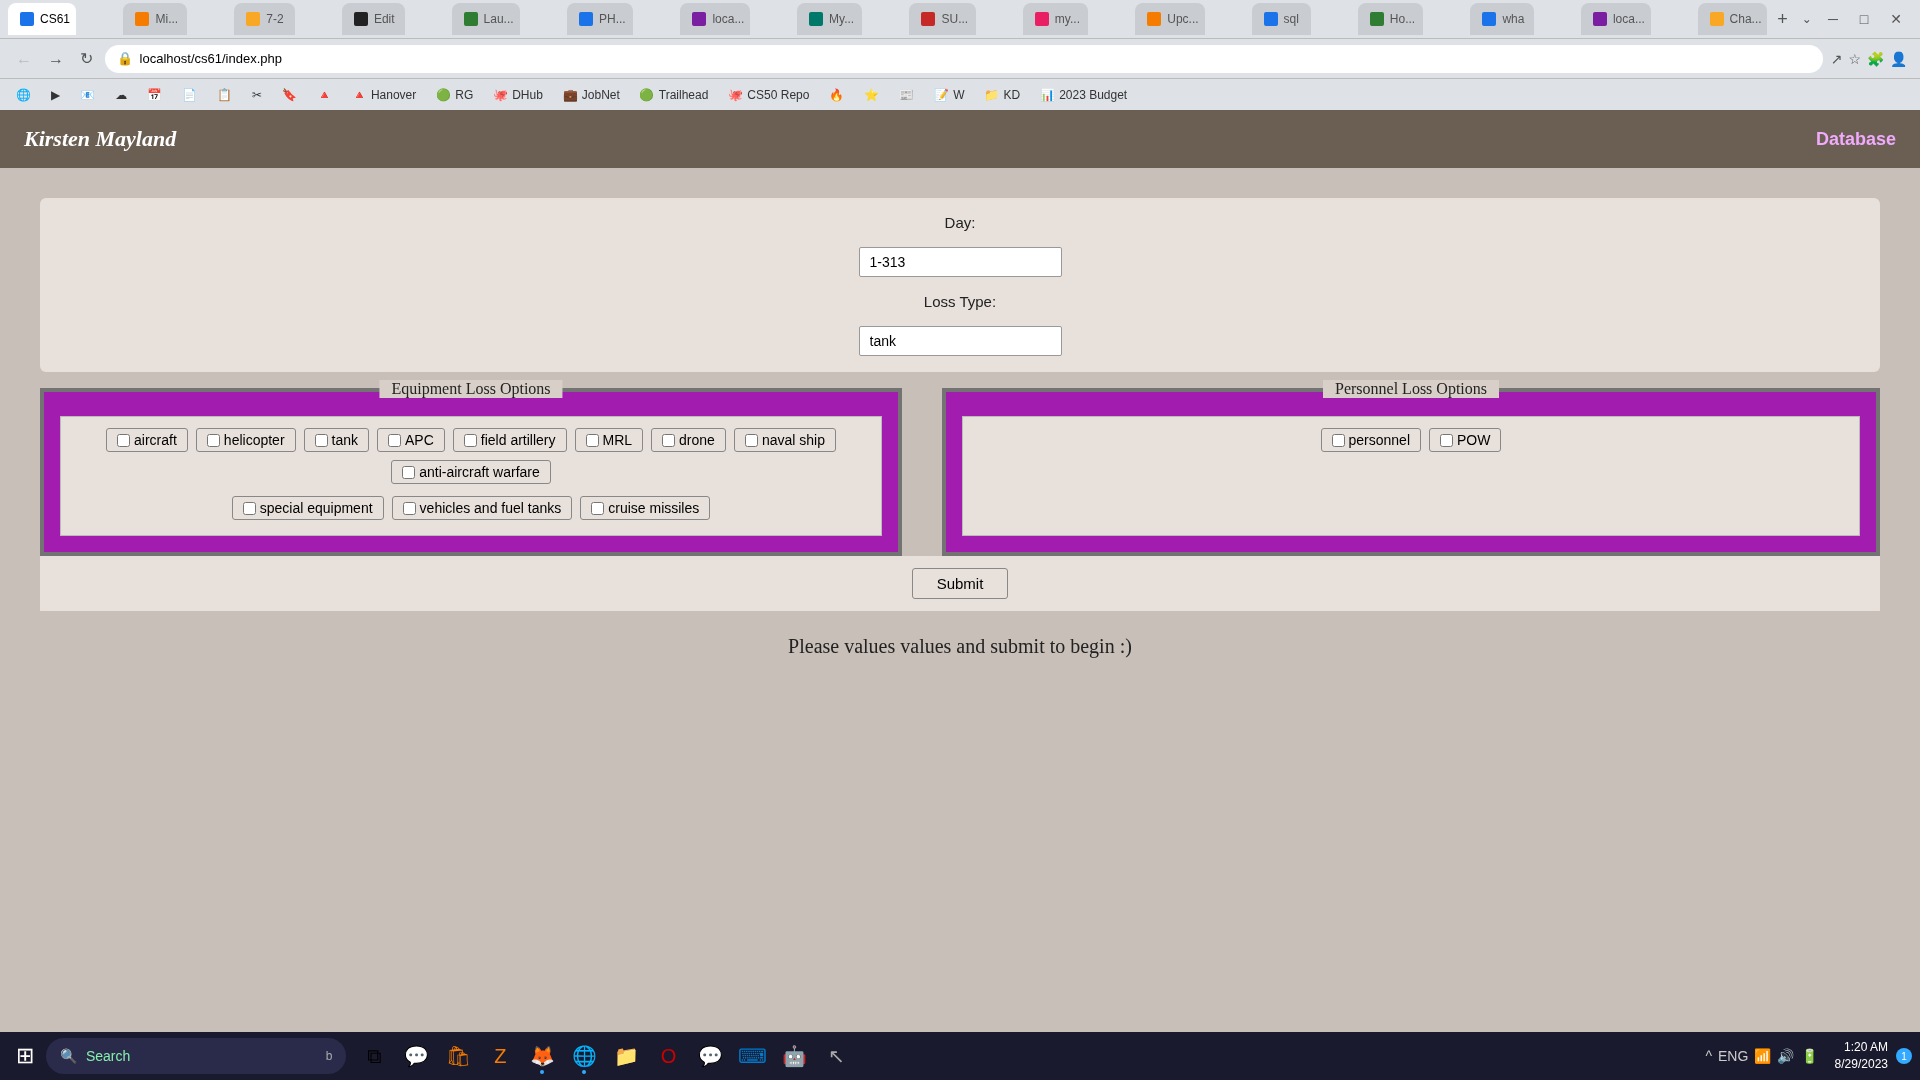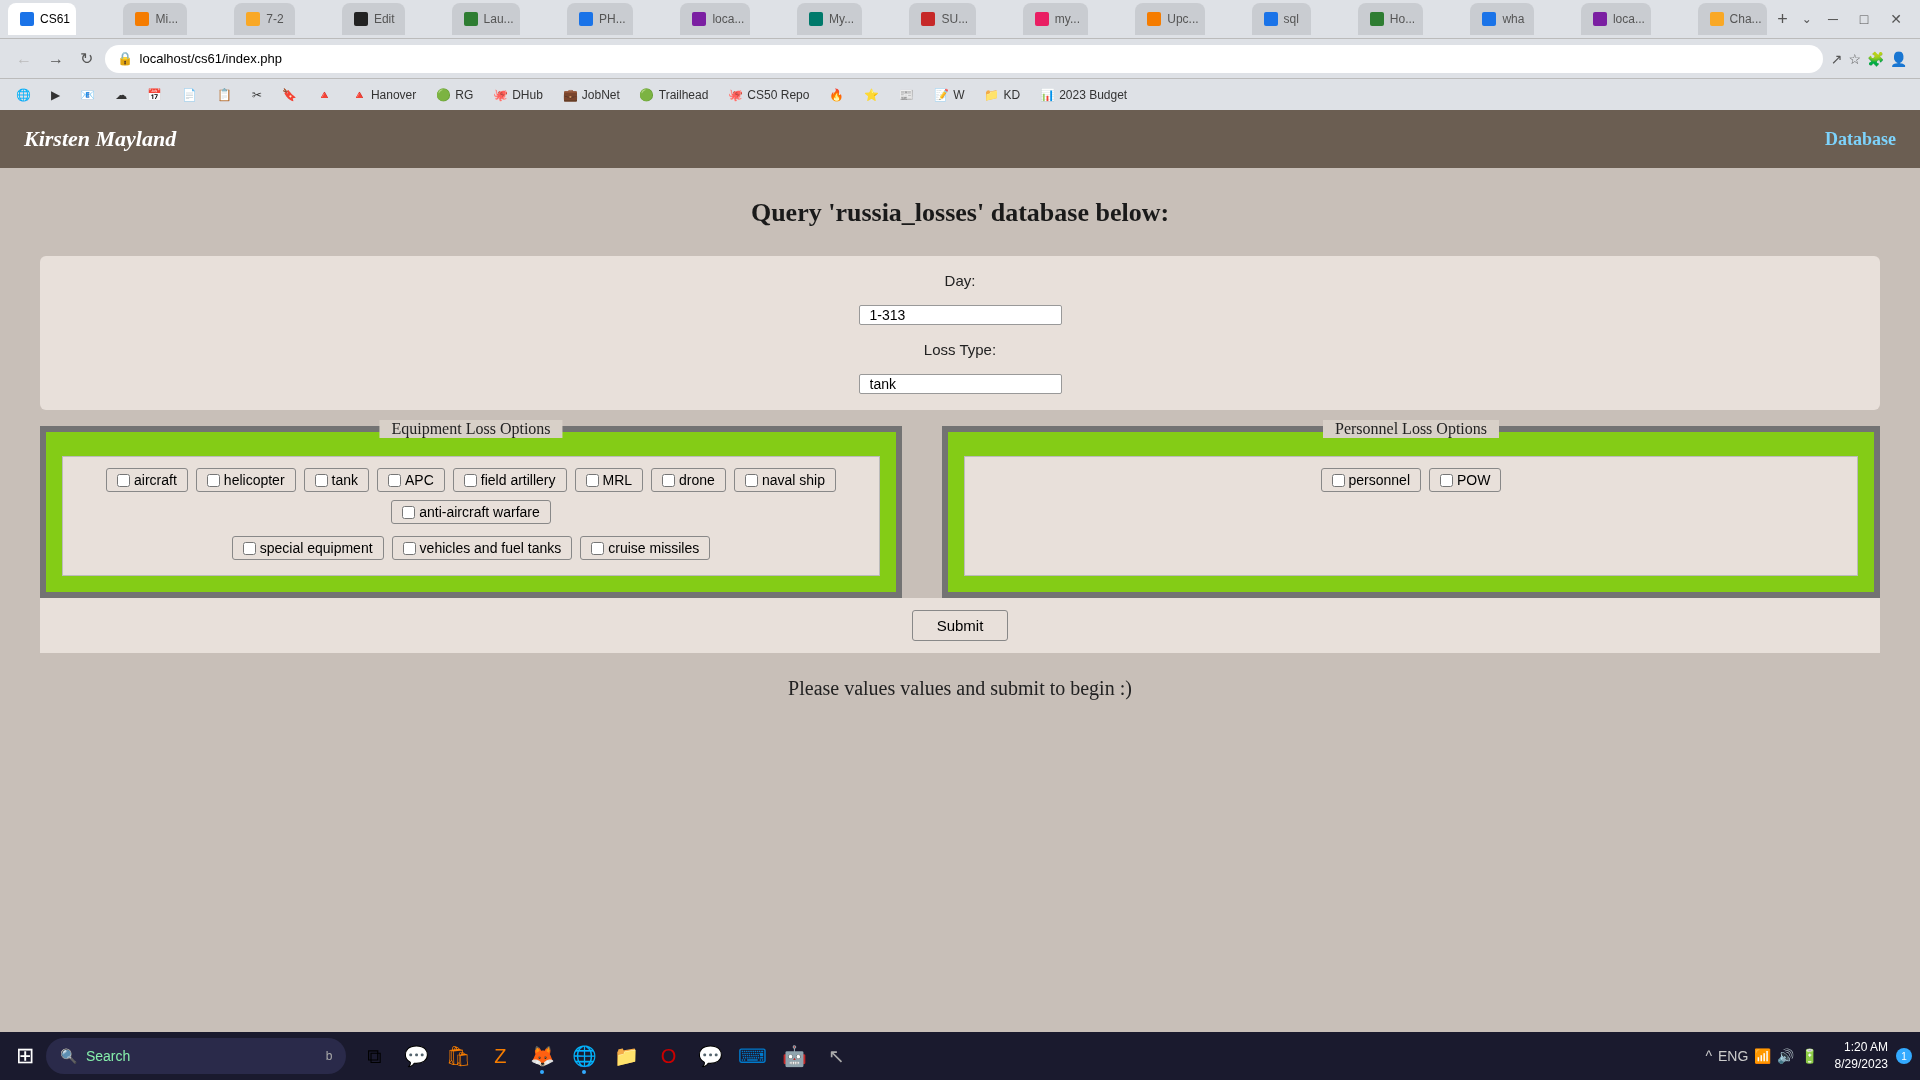--- a/index.html
+++ b/index.html
@@ -29,34 +29,34 @@
     
     .bookmarks-bar { display: flex; align-items: center; height: 32px; background: #dee1e6; padding: 0 8px; gap: 4px; border-top: 1px solid #bbb; overflow: hidden; }
     .bookmark { display: flex; align-items: center; gap: 4px; padding: 3px 8px; border-radius: 4px; font-size: 12px; color: #333; cursor: pointer; white-space: nowrap; }
 
     
     .page { background: #c8bfb8; width: 100%; }
 
     
     .site-header { background: #6b5e52; display: flex; align-items: center; justify-content: space-between; padding: 0 24px; height: 58px; }
     .site-title { color: #fff; font-size: 22px; font-style: italic; font-weight: bold; font-family: Georgia, serif; }
-    .site-nav { color: #7dd3fc; font-size: 18px; font-weight: bold; cursor: pointer; font-family: Liberation Serif, serif; }
+    .site-nav { color: #f0abfc; font-size: 18px; font-weight: bold; cursor: pointer; }
 
     
     .main-content { padding: 30px 40px; }
     .page-heading { text-align: center; font-size: 26px; font-weight: bold; font-family: Georgia, serif; color: #1a1a1a; margin-bottom: 28px; }
 
     
     .form-bar { background: #e8e0da; border-radius: 6px; padding: 16px 24px; margin-bottom: 16px; display: flex; align-items: center; justify-content: center; gap: 16px; flex-direction: column; }
     .form-label { font-size: 15px; color: #222; }
-    .form-input { border: 1px solid #999; background: #fff; padding: 5px 10px; font-size: 14px; min-width: 120px; height: 20px; border-radius: 2px; }
+    .form-input { border: 1px solid #999; background: #fff; padding: 5px 10px; font-size: 14px; min-width: 120px; height: 30px; border-radius: 2px; }
 
     
     .options-row { display: flex; gap: 0; margin-bottom: 0; }
-    .options-panel { border: 6px solid #737373; background: #84cc16; position: relative; padding: 24px 16px 16px; flex: 1; }
+    .options-panel { border: 4px solid #737373; background: #a21caf; position: relative; padding: 24px 16px 16px; flex: 1; }
     .options-panel.left { flex: 0 0 862px; }
     .options-panel.right { flex: 1; margin-left: 40px; }
     .panel-legend { position: absolute; top: -12px; left: 50%; transform: translateX(-50%); background: #d8d0c8; padding: 0 12px; font-size: 16px; color: #222; white-space: nowrap; font-family: Georgia, serif; }
     .options-inner { background: #e8e0da; border: 1px solid #bbb; padding: 11px 16px; min-height: 120px; display: flex; flex-wrap: wrap; align-items: flex-start; gap: 8px; justify-content: center; }
     .opt-checkbox-row { display: flex; flex-wrap: wrap; gap: 8px; justify-content: center; width: 100%; }
 
     .opt-label { display: flex; align-items: center; gap: 4px; border: 1px solid #888; background: #e8e0da; padding: 3px 10px; border-radius: 3px; font-size: 14px; cursor: pointer; }
     .opt-label input[type=checkbox] { margin: 0; }
 
     
@@ -285,21 +285,20 @@
   </div>
 </div>
 
 <div class="site-header">
   <span class="site-title">Kirsten Mayland</span>
   <span class="site-nav">Database</span>
 </div>
 
 <div class="page">
   <div class="main-content">
-    <h1 class="page-heading">Query 'russia_losses' database below:</h1>
 
     <div class="form-bar">
       <label class="form-label">Day:</label>
       <input class="form-input" type="text" value="1-313" style="">
       <label class="form-label">Loss Type:</label>
       <input class="form-input" type="text" value="tank" style="">
     </div>
 
     <div class="options-row">
 

